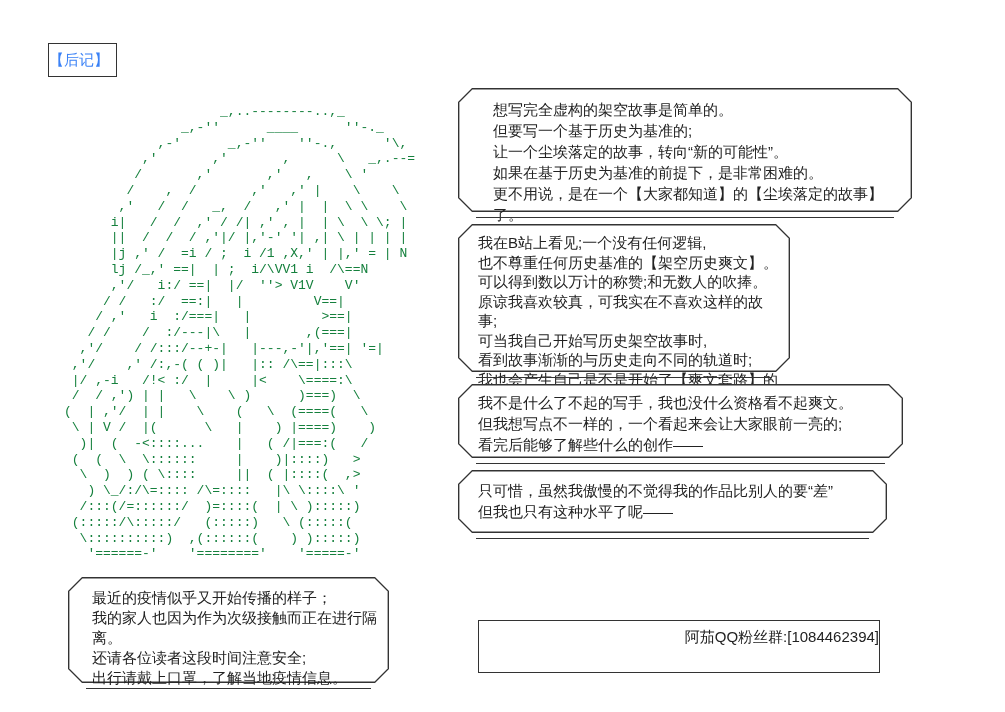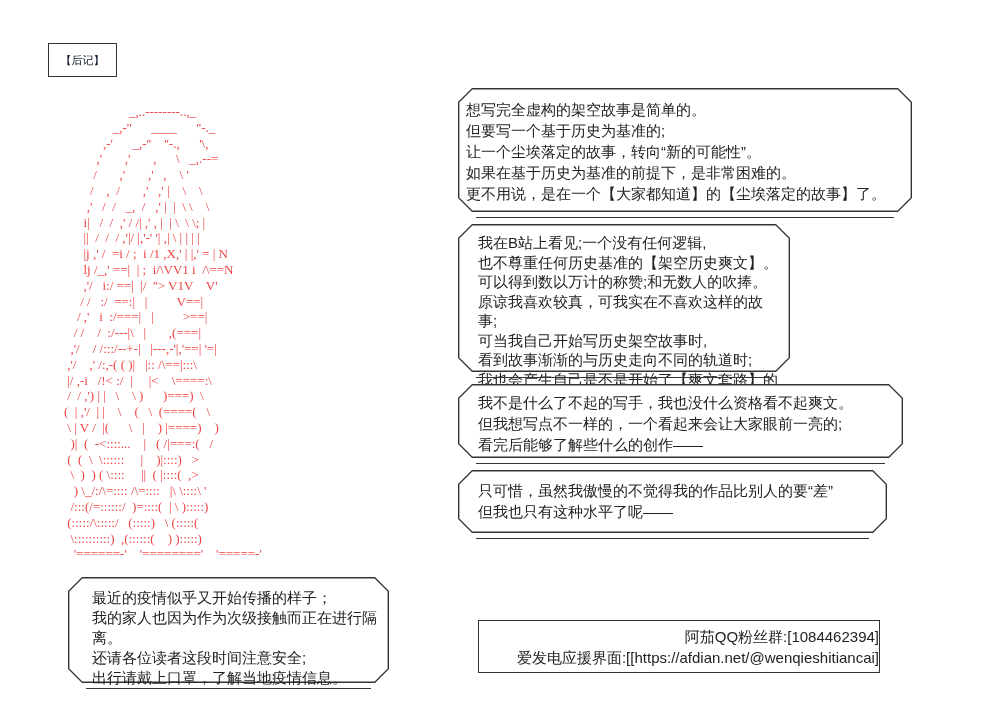--- a/index.html
+++ b/index.html
@@ -8,28 +8,28 @@
     width:1005px;height:712px;
     background:#fff;
     color:#222;
     font-family:"Liberation Sans","DejaVu Sans",sans-serif;
     overflow:hidden;
   }
   
   .title-box{
     position:absolute;left:48px;top:43px;width:67px;height:32px;
     border:1px solid #333;
-    display:flex;align-items:center;justify-content:center;
-    font-size:11px;color:#0f172a;
+    display:flex;align-items:center;
+    font-size:15px;color:#3b82f6;
   }
   
   .aa{
     position:absolute;left:64px;top:104px;margin:0;
-    font-family:Liberation Serif, serif;
-    font-size:13px;line-height:15.8px;color:#ef4444;
+    font-family:Liberation Mono, monospace;
+    font-size:13px;line-height:15.8px;color:#15803d;
     white-space:pre;letter-spacing:0;
   }
   
   .bubble{position:absolute;}
   .bubble .bg{
     position:absolute;inset:0;background:#333;
     clip-path:polygon(14px 0,calc(100% - 14px) 0,100% 14px,100% calc(100% - 14px),calc(100% - 14px) 100%,14px 100%,0 calc(100% - 14px),0 14px);
   }
   .bubble .bg::before{
     content:"";position:absolute;inset:1.4px;background:#fff;
@@ -86,21 +86,21 @@
  (  (  \  \::::::     |    )|::::)   &gt;
   \  )  ) ( \::::     ||  ( |::::(  ,&gt;
    ) \_/:/\=:::: /\=::::   |\ \::::\ '
   /:::(/=::::::/  )=::::(  | \ ):::::)
  (:::::/\:::::/   (:::::)   \ (:::::(
   \::::::::::)  ,(::::::(    ) ):::::)
    '======-'    '========'    '=====-'</pre>
 
   <div class="bubble" style="left:458px;top:88px;width:454px;height:124px">
     <div class="bg"></div>
-    <div class="txt" style="padding:11px 14px 0 8px;line-height:21px">想写完全虚构的架空故事是简单的。
+    <div class="txt" style="padding:11px 14px 0 35px;line-height:21px">想写完全虚构的架空故事是简单的。
 但要写一个基于历史为基准的;
 让一个尘埃落定的故事，转向“新的可能性”。
 如果在基于历史为基准的前提下，是非常困难的。
 更不用说，是在一个【大家都知道】的【尘埃落定的故事】了。</div>
   </div>
 
   <div class="bubble" style="left:458px;top:224px;width:332px;height:148px">
     <div class="bg"></div>
     <div class="txt" style="padding:9px 12px 0 20px;line-height:19.5px">我在B站上看见;一个没有任何逻辑,
 也不尊重任何历史基准的【架空历史爽文】。
@@ -128,16 +128,15 @@
   <div class="bubble" style="left:68px;top:577px;width:321px;height:106px">
     <div class="bg"></div>
     <div class="txt" style="padding:11px 10px 0 24px;line-height:20px">最近的疫情似乎又开始传播的样子；
 我的家人也因为作为次级接触而正在进行隔离。
 还请各位读者这段时间注意安全;
 出行请戴上口罩，了解当地疫情信息。</div>
   </div>
 
   <div class="plainbox" style="left:478px;top:620px;width:402px;height:53px;padding:5px 0 0 18px">
     <div class="contact-line">阿茄QQ粉丝群:[1084462394]</div>
-    <div class="contact-line">爱发电应援界面:[[https://afdian.net/@wenqieshitiancai]</div>
   </div>
 
 </div>
 
 </body></html>

